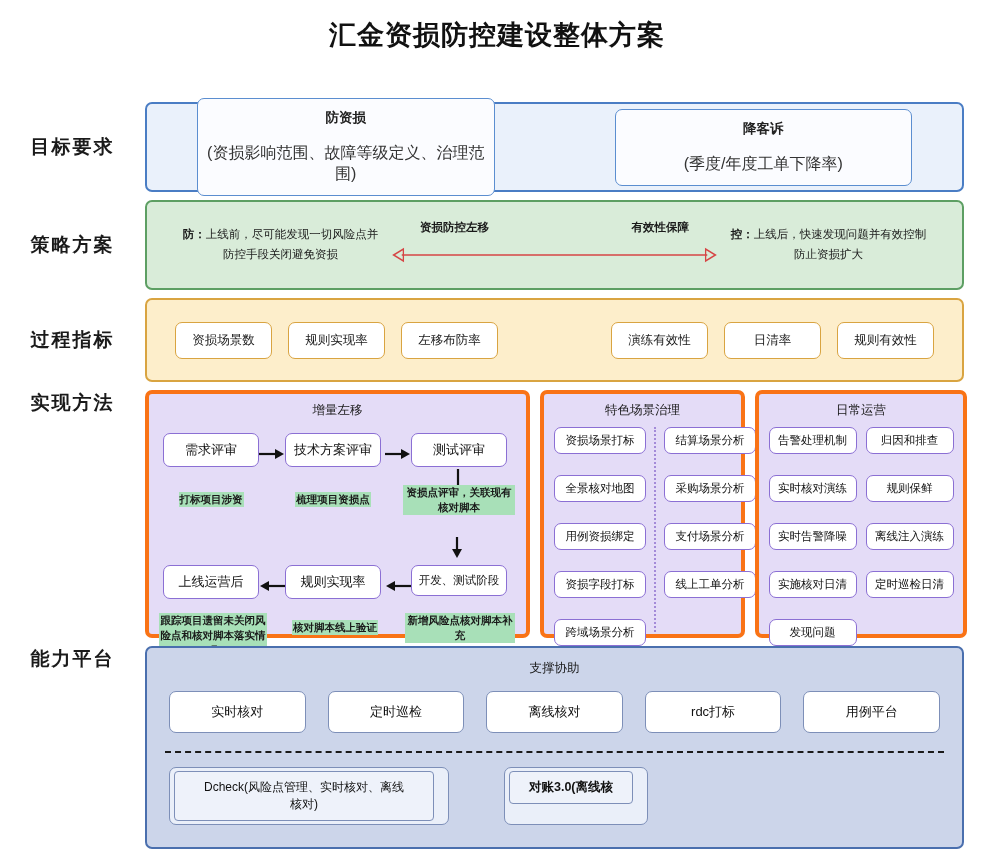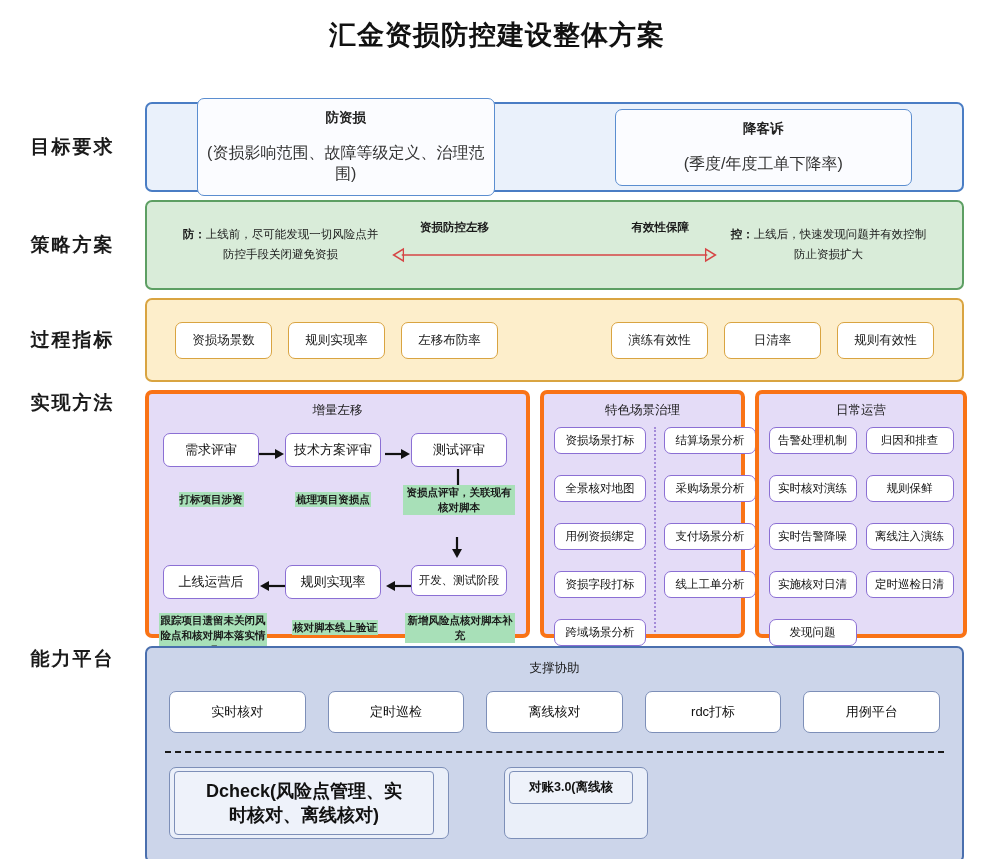--- a/index.html
+++ b/index.html
@@ -154,22 +154,22 @@
     background: #eaeff9;
     border: 1.5px solid #7d8fb8;
     border-radius: 7px;
     padding: 3px 4px;
     box-sizing: border-box;
   }
   .sysbox .inner {
     border: 1.5px solid #7d8fb8;
     border-radius: 4px;
     background: #eef2fa;
-    font-size: 18px;
-    font-weight: bold;
+    font-size: 12px;
+    font-weight: normal;
     text-align: center;
     color: #111;
     padding: 7px 26px;
     margin-right: 10px;
   }
   .sysbox.wide { width: 280px; }
   .sysbox.narrow { width: 144px; }
   .sysbox.narrow .inner { font-weight: bold; font-size: 12.5px; padding: 7px 4px; }
 </style>
 </head>

